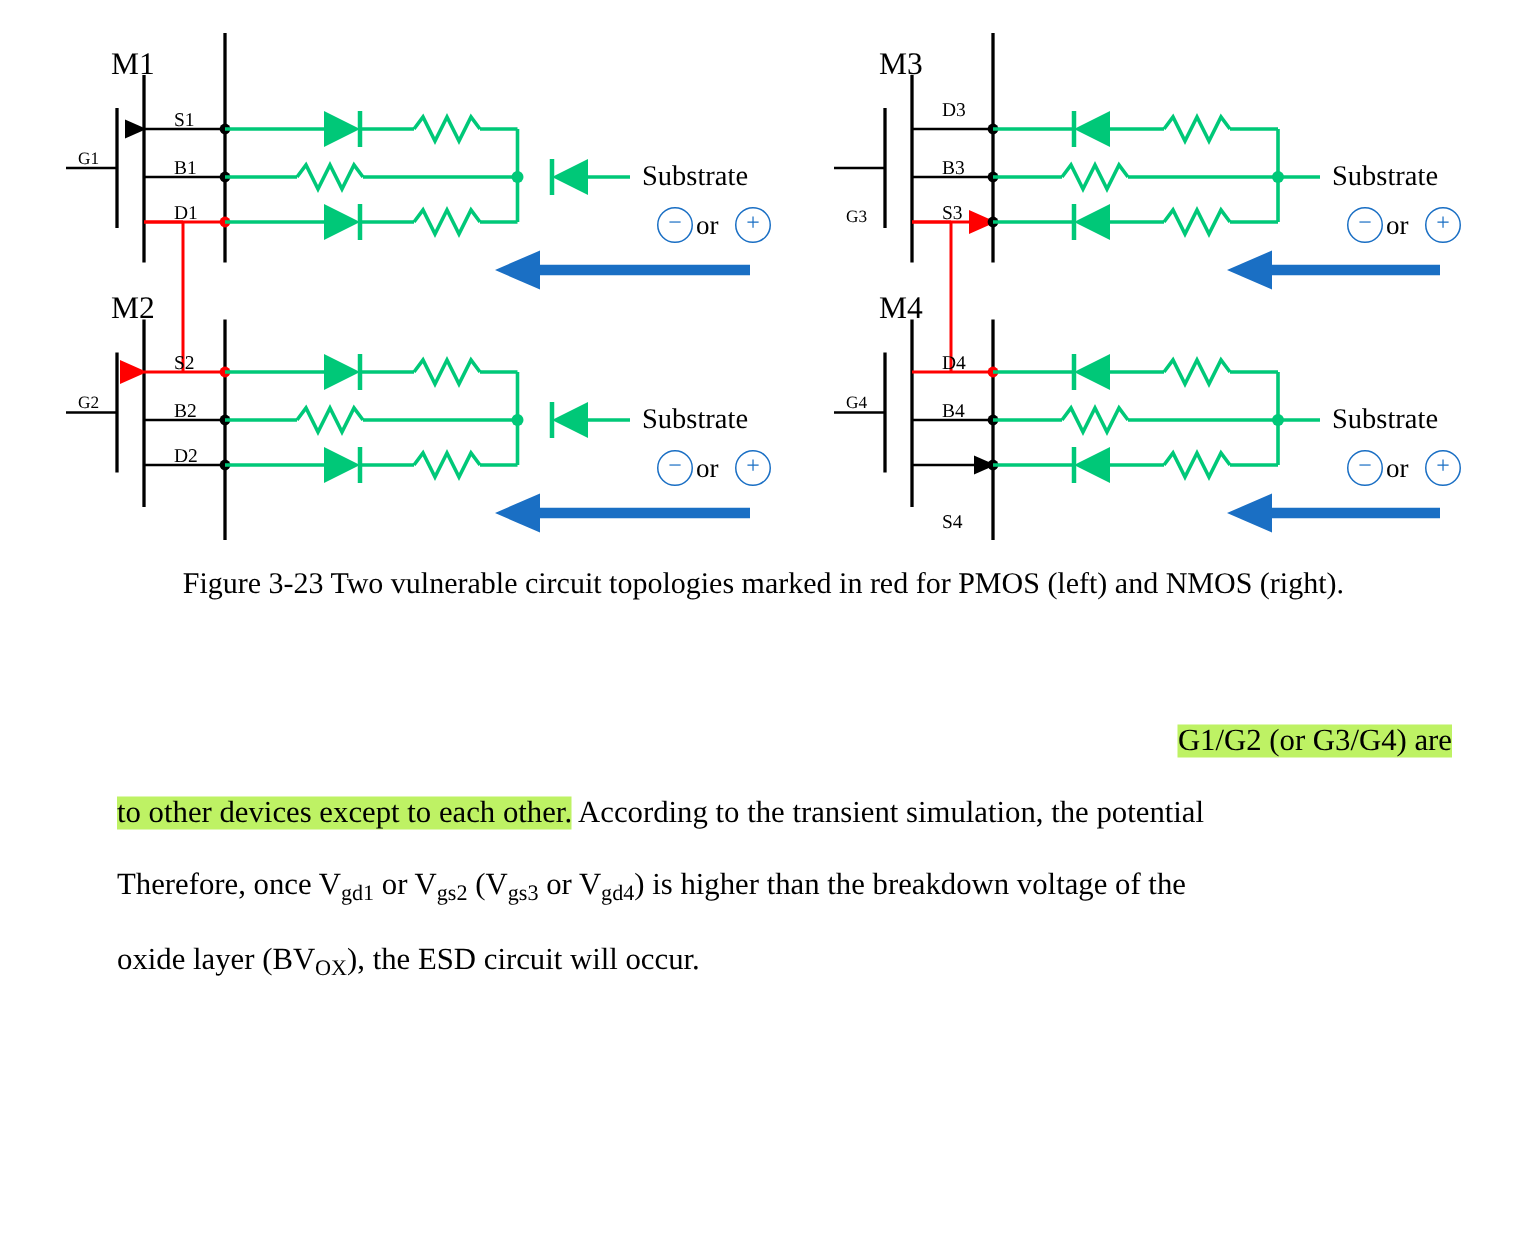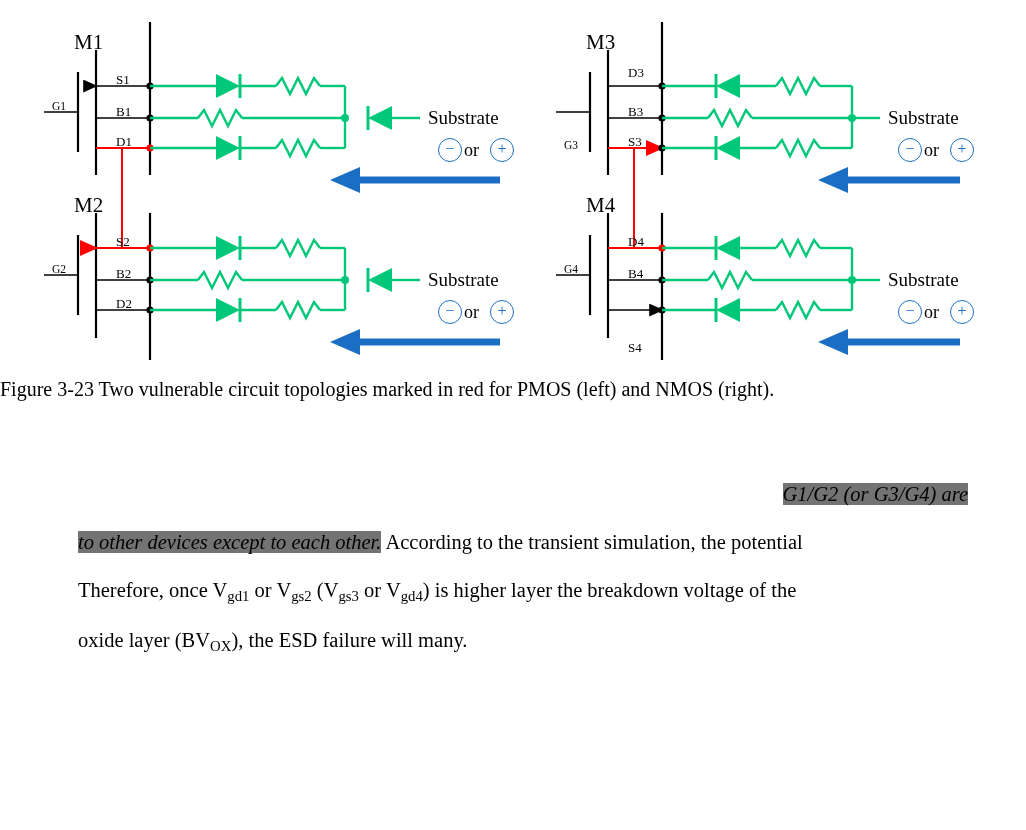--- a/index.html
+++ b/index.html
@@ -60,41 +60,40 @@
     position: absolute;
     font-size: 18px;
     font-family: "Liberation Serif", serif;
     color: #000;
   }
   #caption {
     position: absolute;
     left: 0;
     top: 378px;
     width: 896px;
-    text-align: left;
+    text-align: right;
     font-size: 20px;
     font-family: "Liberation Serif", serif;
   }
   #body-text {
     position: absolute;
     left: 78px;
     top: 470px;
     width: 890px;
     font-size: 20.5px;
     line-height: 48px;
     text-align: justify;
     text-justify: inter-word;
   }
   #body-text p {
     margin: 0 0 0 0;
     text-indent: 0;
   }
   .hl {
-    background: #737373;
-    font-style: italic;
+    background: #bef264;
   }
   sub {
     font-size: 0.72em;
     vertical-align: baseline;
     position: relative;
     top: 0.30em;
   }
 </style>
 </head>
 <body>
@@ -352,18 +351,18 @@
 <div id="caption">Figure 3-23 Two vulnerable circuit topologies marked in red for PMOS (left) and NMOS (right).</div>
 
 <div id="body-text">
   <p style="text-align:right;">
     <span class="hl">G1/G2 (or G3/G4) are</span>
   </p>
   <p>
     <span class="hl">to other devices except to each other.</span><span> According to the transient simulation, the potential</span>
   </p>
   <p>
-    <span>Therefore, once V</span><sub>gd1</sub><span> or V</span><sub>gs2</sub><span> (V</span><sub>gs3</sub><span> or V</span><sub>gd4</sub><span>) is higher layer the breakdown voltage of the</span>
+    <span>Therefore, once V</span><sub>gd1</sub><span> or V</span><sub>gs2</sub><span> (V</span><sub>gs3</sub><span> or V</span><sub>gd4</sub><span>) is higher than the breakdown voltage of the</span>
   </p>
   <p>
-    <span>oxide layer (BV</span><sub>OX</sub><span>), the ESD failure will many.</span>
+    <span>oxide layer (BV</span><sub>OX</sub><span>), the ESD circuit will occur.</span>
   </p>
 </div>
 
 </body></html>

